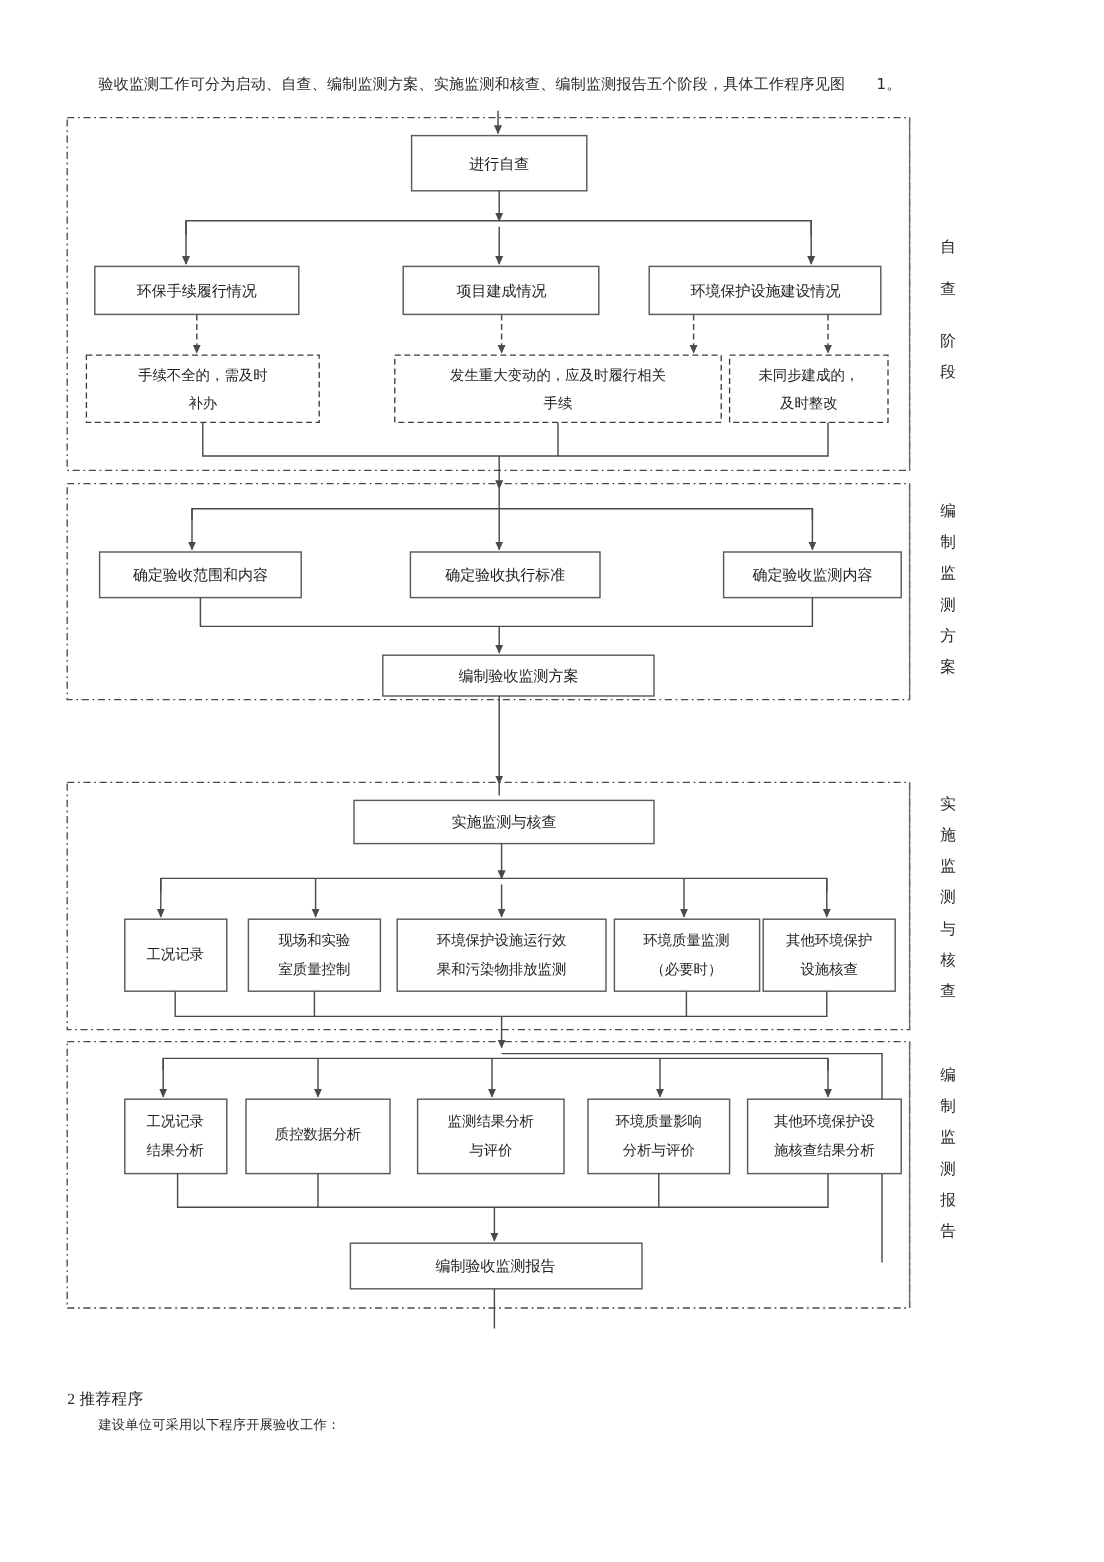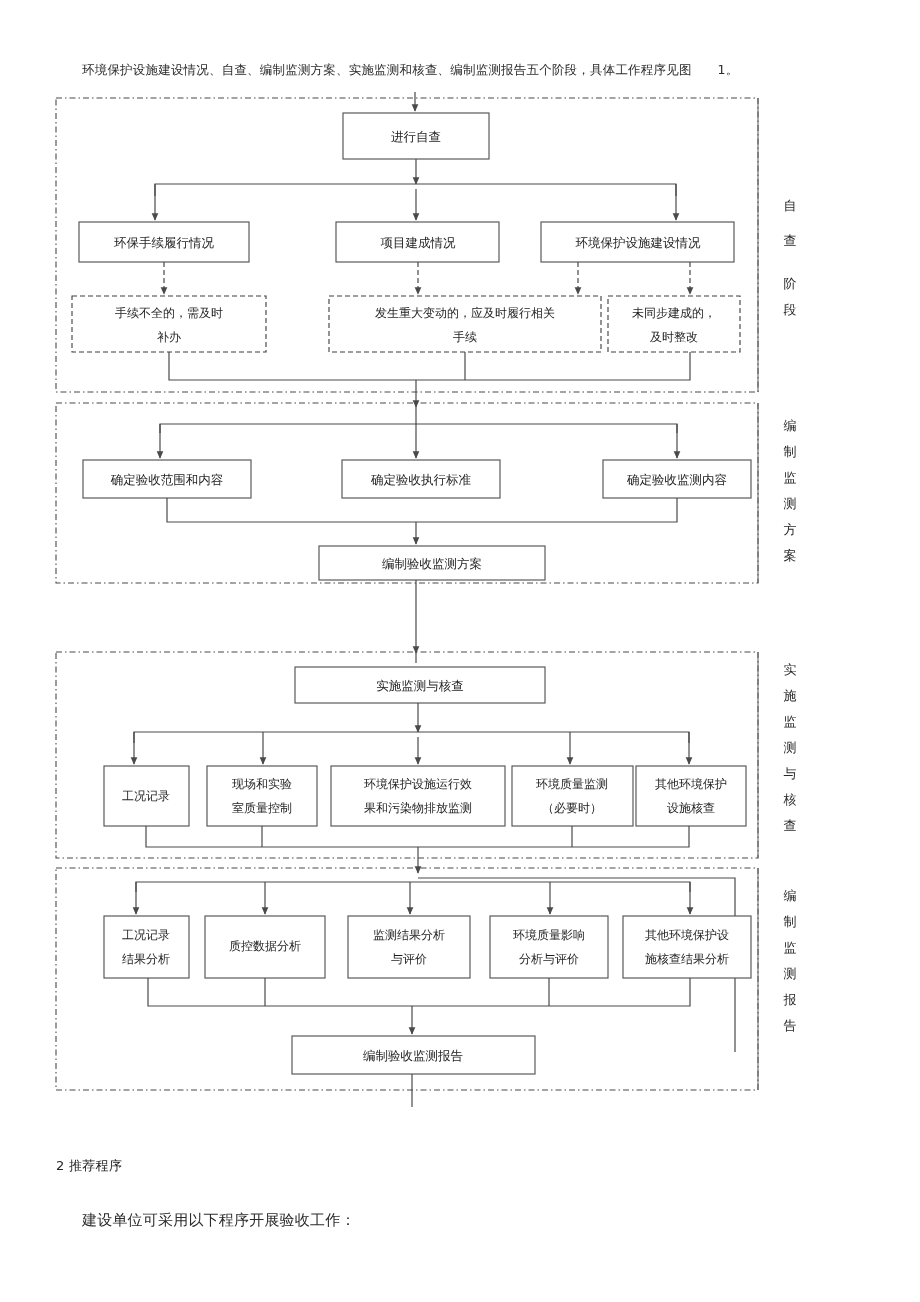--- a/index.html
+++ b/index.html
@@ -91,43 +91,44 @@
   }
   .divider {
     stroke: #6a6a6a;
     stroke-width: 1.1;
   }
   .footer-block {
     position: absolute;
     left: 56px;
     top: 1155px;
     width: 820px;
+    font-family: Liberation Serif, serif;
   }
   .footer-h {
     font-size: 13px;
     color: #242424;
     line-height: 22px;
     letter-spacing: 0.3px;
   }
   .footer-p {
-    font-size: 15px;
+    font-size: 11px;
     color: #2b2b2b;
     line-height: 22px;
-    margin-top: 32px;
+    margin-top: 0;
     padding-left: 26px;
     letter-spacing: 0.2px;
   }
 </style>
 </head>
 <body>
 
 <div class="page">
 
   <div class="intro-line">
-    <span>环境保护设施建设情况、自查、编制监测方案、实施监测和核查、编制监测报告五个阶段，具体工作程序见图</span><span class="fig-num">1。</span>
+    <span>验收监测工作可分为启动、自查、编制监测方案、实施监测和核查、编制监测报告五个阶段，具体工作程序见图</span><span class="fig-num">1。</span>
   </div>
 
   <div class="figure-wrap">
     <svg class="flow" width="920" height="1020" viewBox="0 0 920 1020">
       <defs>
         <marker id="arrow" viewBox="0 0 10 10" refX="8" refY="5" markerWidth="7" markerHeight="7" orient="auto-start-reverse">
           <path d="M 0 1 L 9 5 L 0 9 z" fill="#4a4a4a"></path>
         </marker>
       </defs>
 

